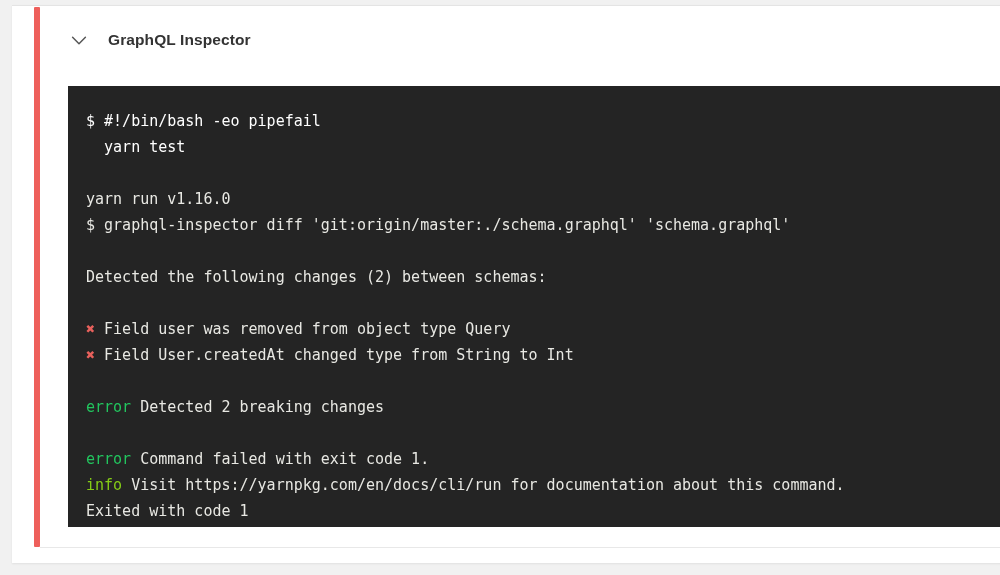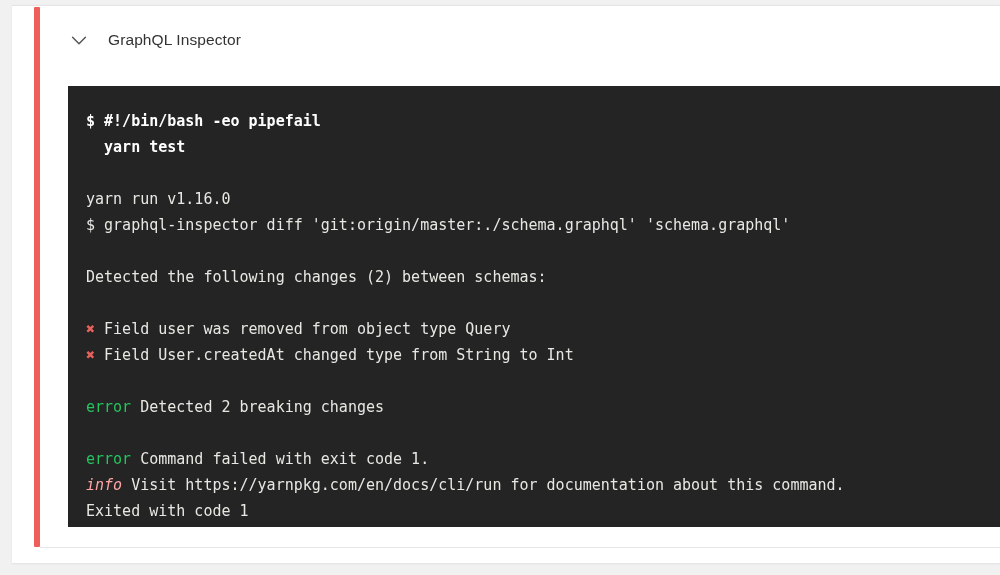--- a/index.html
+++ b/index.html
@@ -63,21 +63,21 @@
     width: 22px;
     height: 22px;
     flex: 0 0 22px;
     display: block;
     margin-right: 18px;
     color: #555;
   }
   .chevron-icon svg { display: block; }
   .step-title {
     font-size: 15.5px;
-    font-weight: normal;
+    font-weight: bold;
     color: #333333;
     letter-spacing: .1px;
     white-space: nowrap;
   }
 
   
   .terminal {
     position: absolute;
     left: 56px;
     top: 80px;
@@ -91,23 +91,23 @@
     font-size: 15px;
     line-height: 26px;
     color: #e8e8e3;
     white-space: pre;
   }
   .line {
     min-height: 26px;
     white-space: pre;
   }
   .line.blank { color: transparent; }
-  .cmd { font-weight: bold; color: #ffffff; }
+  .cmd { font-weight: normal; color: #ffffff; }
   .tok-error { color: #22c55e; }
-  .tok-info  { color: #fca5a5; font-style: italic; }
+  .tok-info  { color: #84cc16; }
   .tok-cross { color: #e8615c; font-weight: bold; }
 
   
   .footer-divider {
     position: absolute;
     left: 28px;
     top: 541px;
     width: 1000px;
     height: 1px;
     background: #e8e8e8;

